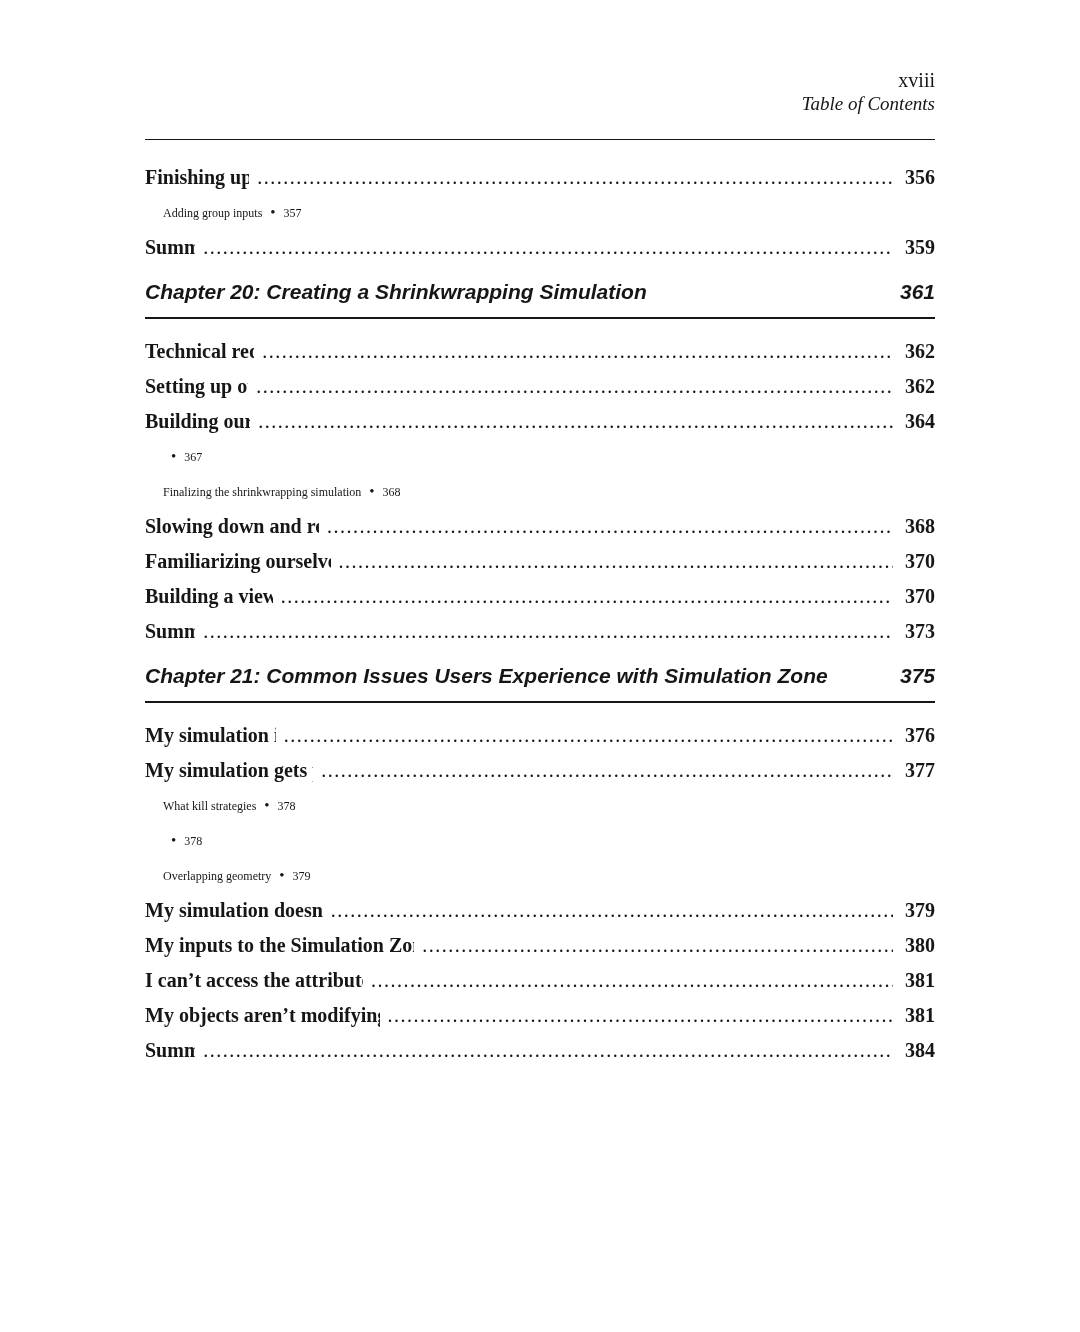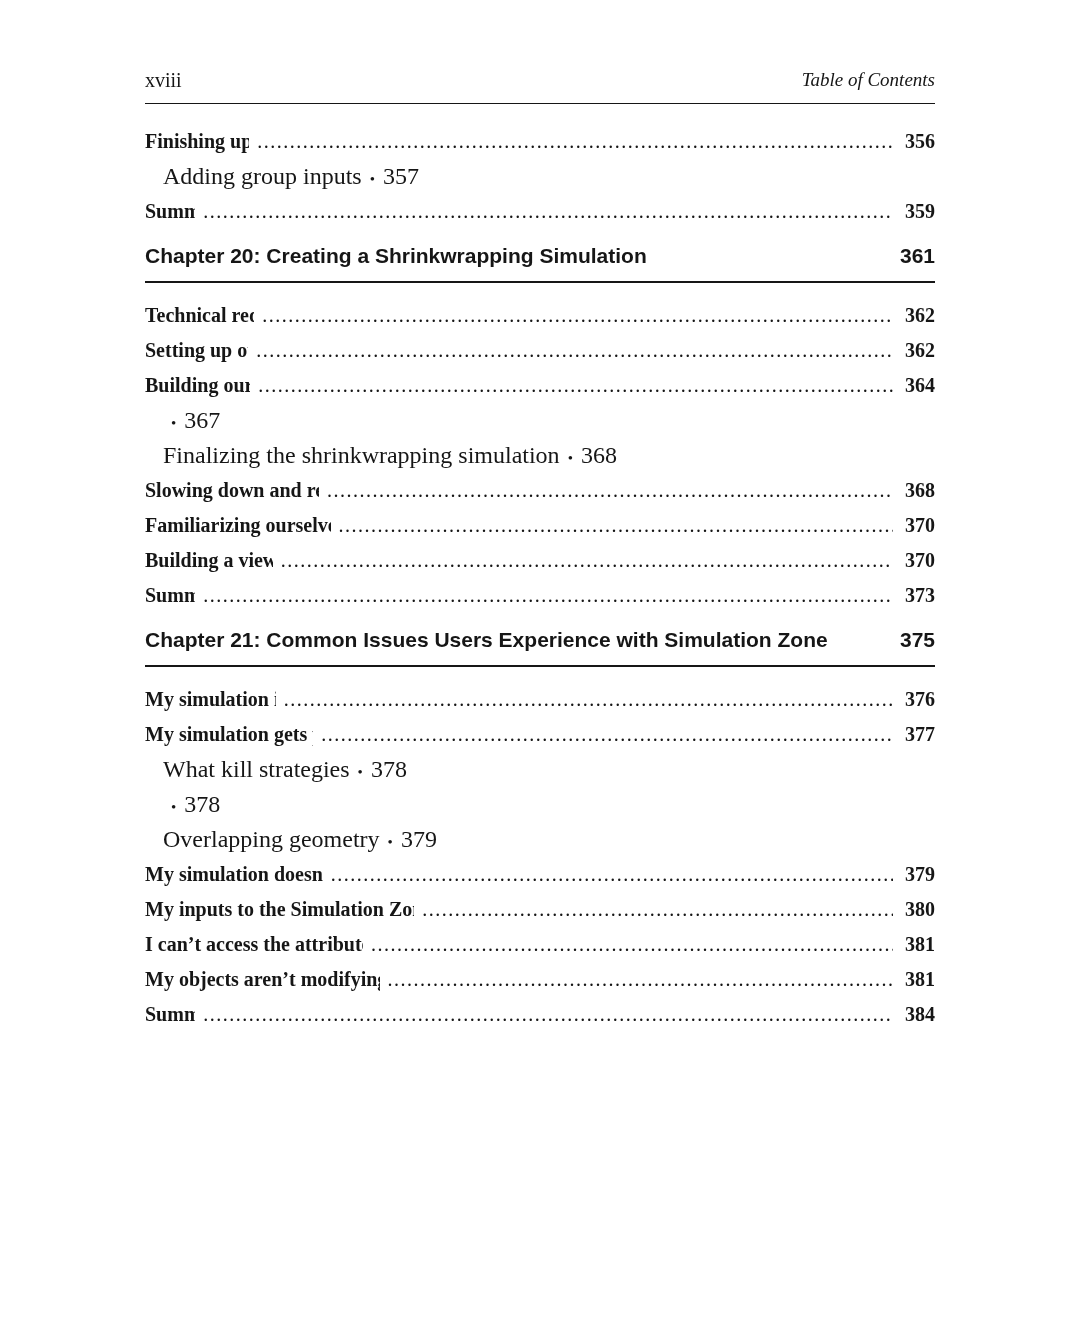--- a/index.html
+++ b/index.html
@@ -19,22 +19,23 @@
     position: absolute;
     left: 145px;
     top: 0;
     width: 790px;
   }
   .page-header {
     display: flex;
     justify-content: space-between;
     align-items: flex-end;
     padding-top: 68px;
-    padding-bottom: 11px;
+    padding-bottom: 23px;
     border-bottom: 1.5px solid #161616;
+    flex-direction: column;
   }
   .folio {
     font-size: 20px;
     line-height: 24px;
   }
   .running-title {
     font-style: italic;
     font-size: 19px;
     line-height: 24px;
   }
@@ -69,38 +70,39 @@
   }
   .leader::after {
     content: "..................................................................................................................................................................................";
     letter-spacing: 1.5px;
   }
   .row.sub {
     padding-left: 18px;
   }
   .row.sub .t,
   .row.sub .p {
-    font-size: 24px;
+    font-size: 12px;
     font-weight: normal;
   }
   .bullet {
     font-size: 15px;
     margin: 0 8px;
   }
   .row.chapter {
     font-family: "Liberation Sans", sans-serif;
     font-weight: bold;
     font-size: 21px;
     height: auto;
     line-height: 30px;
     margin-top: 12px;
     padding-bottom: 10px;
     border-bottom: 2px solid #161616;
     margin-bottom: 15px;
     justify-content: space-between;
+    font-style: italic;
   }
   .row.chapter .t {
     flex: 1 1 auto;
     overflow: hidden;
   }
   .row.chapter .p {
   }
 </style>
 </head>
 <body>

